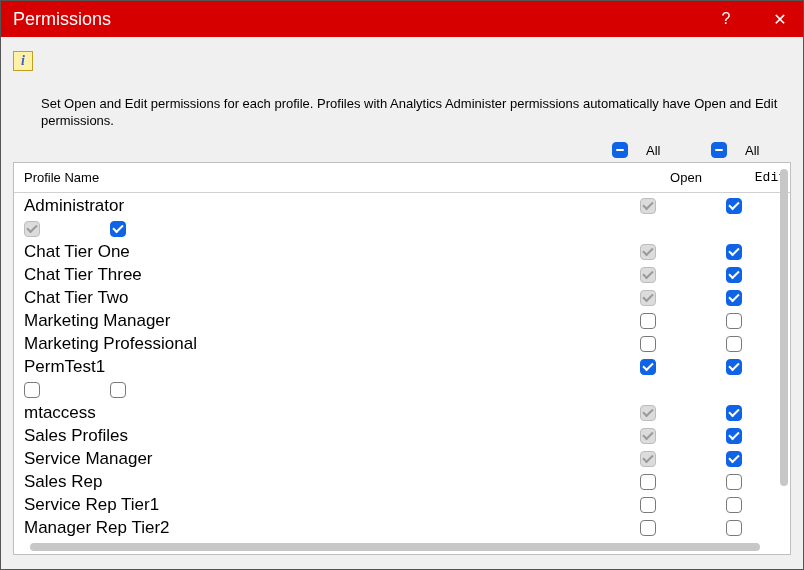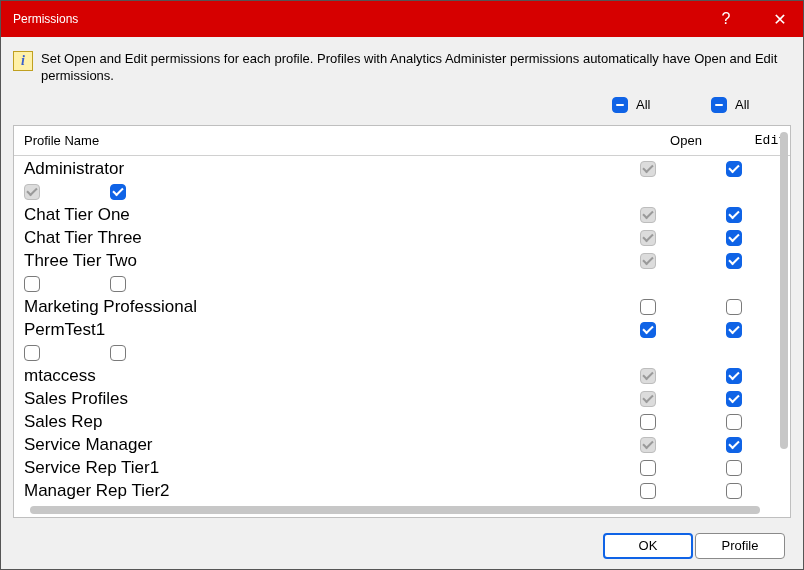--- a/index.html
+++ b/index.html
@@ -23,21 +23,21 @@
     height: 36px;
     background: #d60000;
     color: #fff;
     display: flex;
     align-items: center;
     padding-left: 12px;
     gap: 8px;
     flex: 0 0 auto;
   }
   .titlebar .title {
-    font-size: 12px;
+    font-size: 18px;
     flex: 1;
   }
   .titlebar .tb-btn {
     width: 46px;
     height: 36px;
     display: flex;
     align-items: center;
     justify-content: center;
     font-size: 16px;
     color: #fff;
@@ -68,32 +68,33 @@
     font-style: italic;
     font-weight: bold;
     color: #3a5fcd;
     font-size: 14px;
     box-sizing: border-box;
   }
   .info-text {
     font-size: 13px;
     line-height: 1.3;
     color: #000;
+    margin-top: 45px;
   }
   .all-row {
     display: flex;
     justify-content: flex-end;
     gap: 30px;
     padding: 2px 30px 4px 0;
     align-items: center;
   }
   .all-group {
     display: flex;
-    align-items: center;
-    gap: 8px;
+    align-items: flex-end;
+    gap: 18px;
     font-size: 13px;
     width: 50px;
     padding-left: 19px;
   }
   .chk {
     width: 16px;
     height: 16px;
     border-radius: 4px;
     box-sizing: border-box;
     display: inline-flex;
@@ -136,21 +137,20 @@
     transform: rotate(45deg) translate(-1px,-1px);
   }
   .chk.unchecked {}
   .table-wrap {
     flex: 1;
     background: #fff;
     border: 1px solid #bfbfbf;
     display: flex;
     flex-direction: column;
     overflow: hidden;
-    margin-top: 8px;
   }
   .table-scroll {
     flex: 1;
     overflow: hidden;
     position: relative;
   }
   .thead, .trow {
     display: flex;
     align-items: center;
     padding: 0 4px;
@@ -305,29 +305,30 @@
             <div class="trow">
               <div class="col-name">Chat Tier Three</div>
               <div class="col-open">
                 <span class="chk disabled-checked"></span>
               </div>
               <div class="col-edit">
                 <span class="chk checked"></span>
               </div>
             </div>
             <div class="trow">
-              <div class="col-name">Three Tier Two</div>
-              <div class="col-open">
-                <span class="chk disabled-checked"></span>
-              </div>
-              <div class="col-edit">
-                <span class="chk checked"></span>
-              </div>
-            </div>
-            <div class="trow">
+              <div class="col-name">Chat Tier Two</div>
+              <div class="col-open">
+                <span class="chk disabled-checked"></span>
+              </div>
+              <div class="col-edit">
+                <span class="chk checked"></span>
+              </div>
+            </div>
+            <div class="trow">
+              <div class="col-name">Marketing Manager</div>
               <div class="col-open">
                 <span class="chk unchecked"></span>
               </div>
               <div class="col-edit">
                 <span class="chk unchecked"></span>
               </div>
             </div>
             <div class="trow">
               <div class="col-name">Marketing Professional</div>
               <div class="col-open">
@@ -366,35 +367,35 @@
             <div class="trow">
               <div class="col-name">Sales Profiles</div>
               <div class="col-open">
                 <span class="chk disabled-checked"></span>
               </div>
               <div class="col-edit">
                 <span class="chk checked"></span>
               </div>
             </div>
             <div class="trow">
+              <div class="col-name">Service Manager</div>
+              <div class="col-open">
+                <span class="chk disabled-checked"></span>
+              </div>
+              <div class="col-edit">
+                <span class="chk checked"></span>
+              </div>
+            </div>
+            <div class="trow">
               <div class="col-name">Sales Rep</div>
               <div class="col-open">
                 <span class="chk unchecked"></span>
               </div>
               <div class="col-edit">
                 <span class="chk unchecked"></span>
-              </div>
-            </div>
-            <div class="trow">
-              <div class="col-name">Service Manager</div>
-              <div class="col-open">
-                <span class="chk disabled-checked"></span>
-              </div>
-              <div class="col-edit">
-                <span class="chk checked"></span>
               </div>
             </div>
             <div class="trow">
               <div class="col-name">Service Rep Tier1</div>
               <div class="col-open">
                 <span class="chk unchecked"></span>
               </div>
               <div class="col-edit">
                 <span class="chk unchecked"></span>
               </div>

